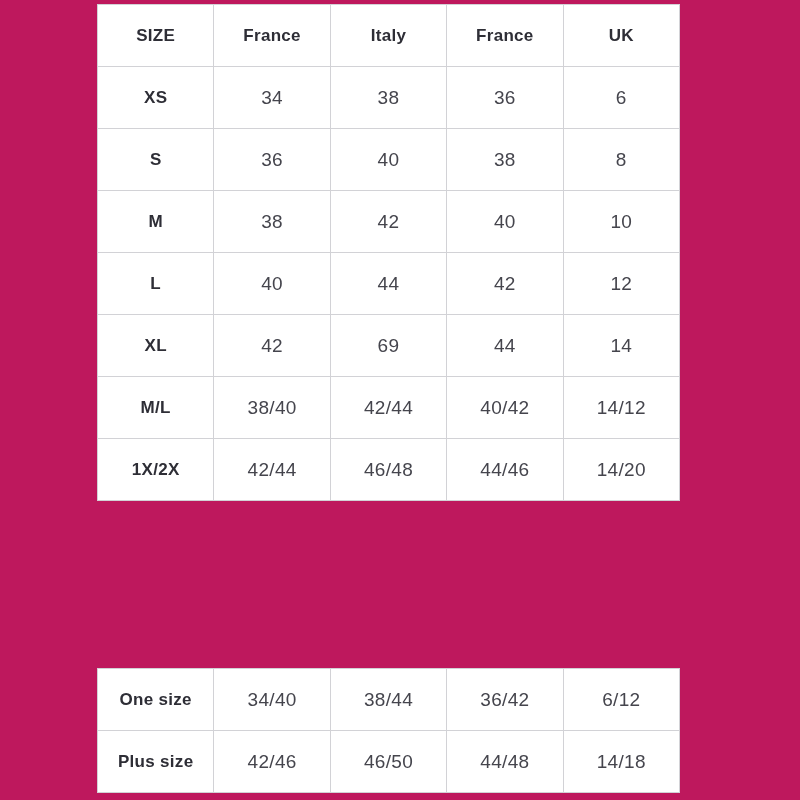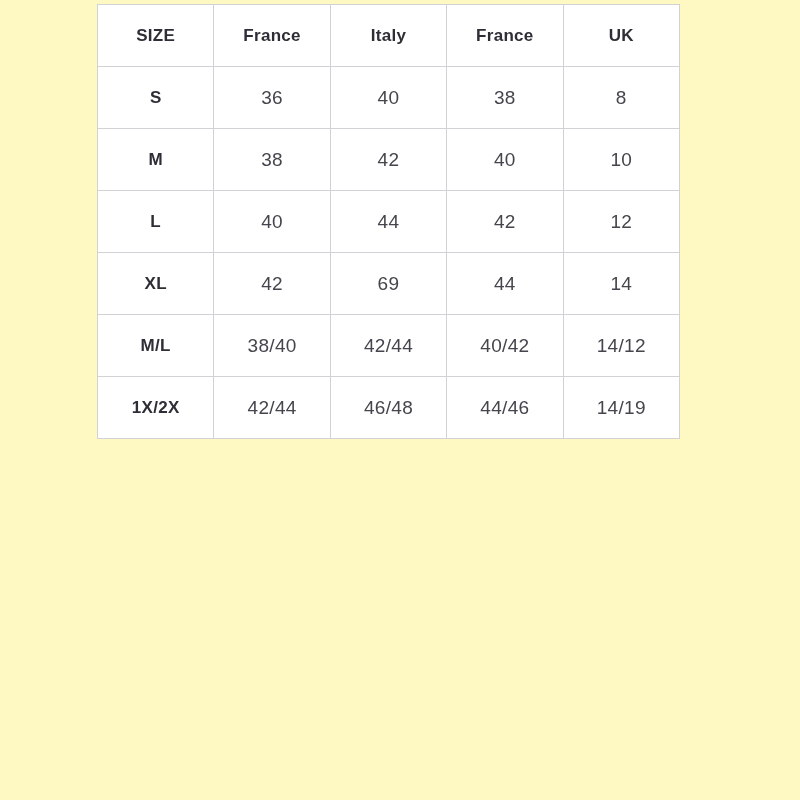--- a/index.html
+++ b/index.html
@@ -7,21 +7,21 @@
     padding: 0;
     width: 800px;
     height: 800px;
     background: #ffffff;
     font-family: "Liberation Sans", "DejaVu Sans", sans-serif;
   }
   .page {
     position: relative;
     width: 800px;
     height: 800px;
-    background: #fef9c3;
+    background: #be185d;
     overflow: hidden;
   }
   table.size-table {
     position: absolute;
     left: 97px;
     width: 583px;
     border-collapse: collapse;
     table-layout: fixed;
     background: #ffffff;
   }
@@ -61,20 +61,27 @@
       <tr>
         <th>SIZE</th>
         <th>France</th>
         <th>Italy</th>
         <th>France</th>
         <th>UK</th>
       </tr>
     </thead>
     <tbody>
       <tr>
+        <th>XS</th>
+        <td>34</td>
+        <td>38</td>
+        <td>36</td>
+        <td>6</td>
+      </tr>
+      <tr>
         <th>S</th>
         <td>36</td>
         <td>40</td>
         <td>38</td>
         <td>8</td>
       </tr>
       <tr>
         <th>M</th>
         <td>38</td>
         <td>42</td>
@@ -100,19 +107,37 @@
         <td>38/40</td>
         <td>42/44</td>
         <td>40/42</td>
         <td>14/12</td>
       </tr>
       <tr>
         <th>1X/2X</th>
         <td>42/44</td>
         <td>46/48</td>
         <td>44/46</td>
-        <td>14/19</td>
+        <td>14/20</td>
       </tr>
     </tbody>
   </table>
 
+  <table class="size-table secondary">
+    <tbody>
+      <tr>
+        <th>One size</th>
+        <td>34/40</td>
+        <td>38/44</td>
+        <td>36/42</td>
+        <td>6/12</td>
+      </tr>
+      <tr>
+        <th>Plus size</th>
+        <td>42/46</td>
+        <td>46/50</td>
+        <td>44/48</td>
+        <td>14/18</td>
+      </tr>
+    </tbody>
+  </table>
 
 </div>
 
 </body></html>

